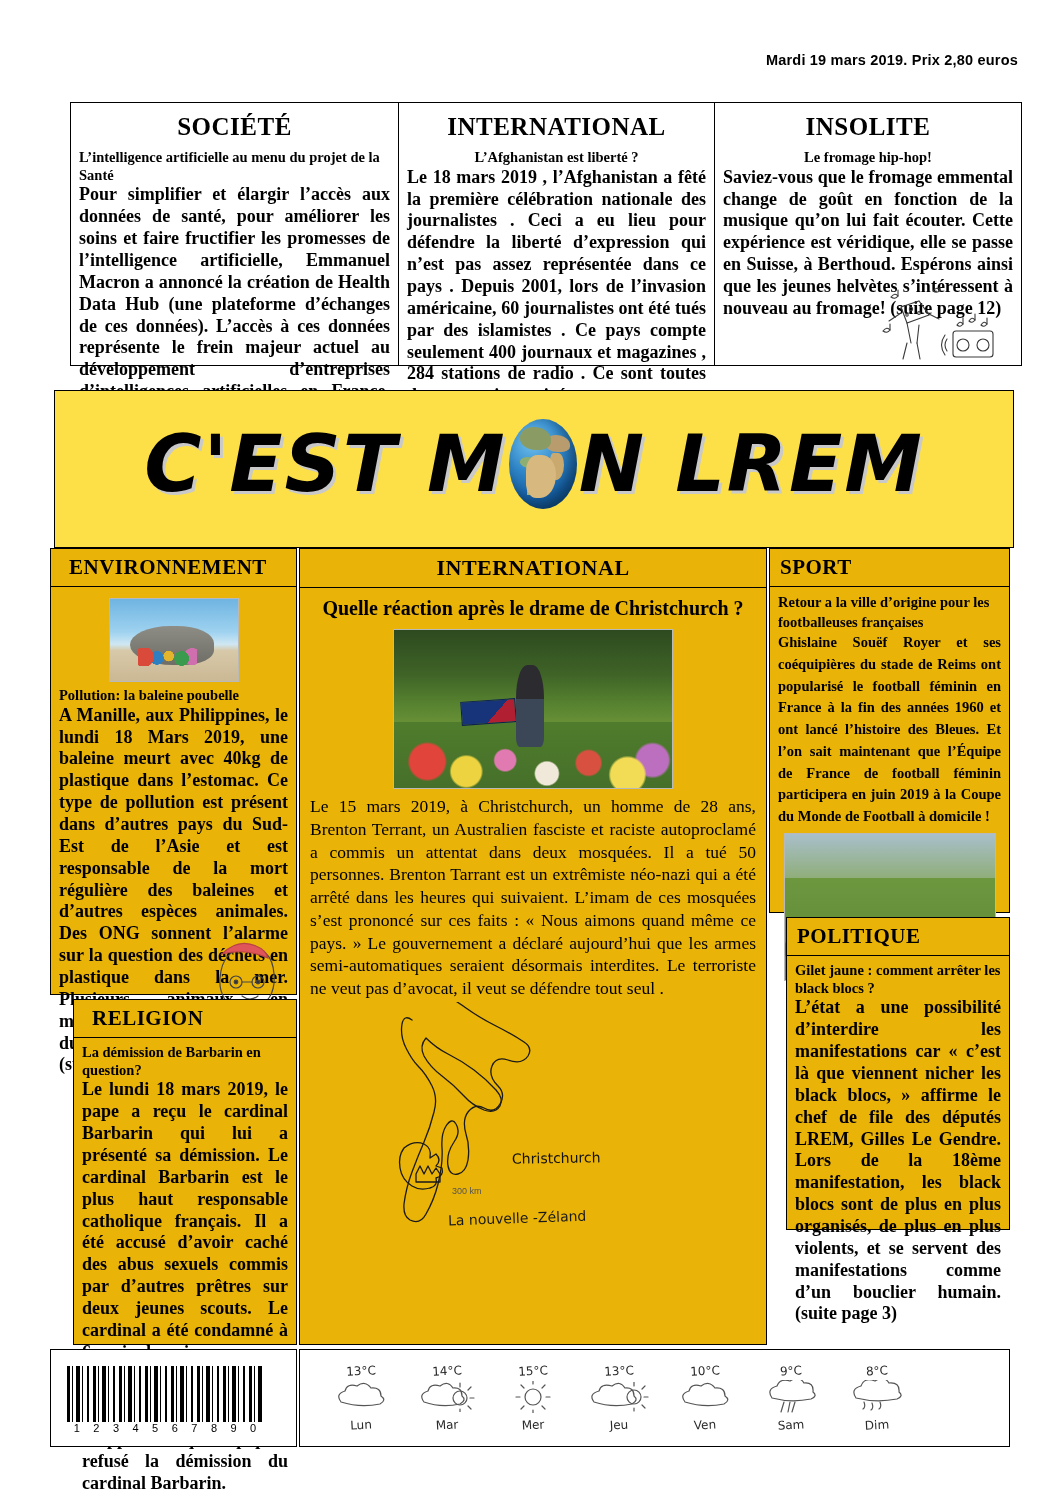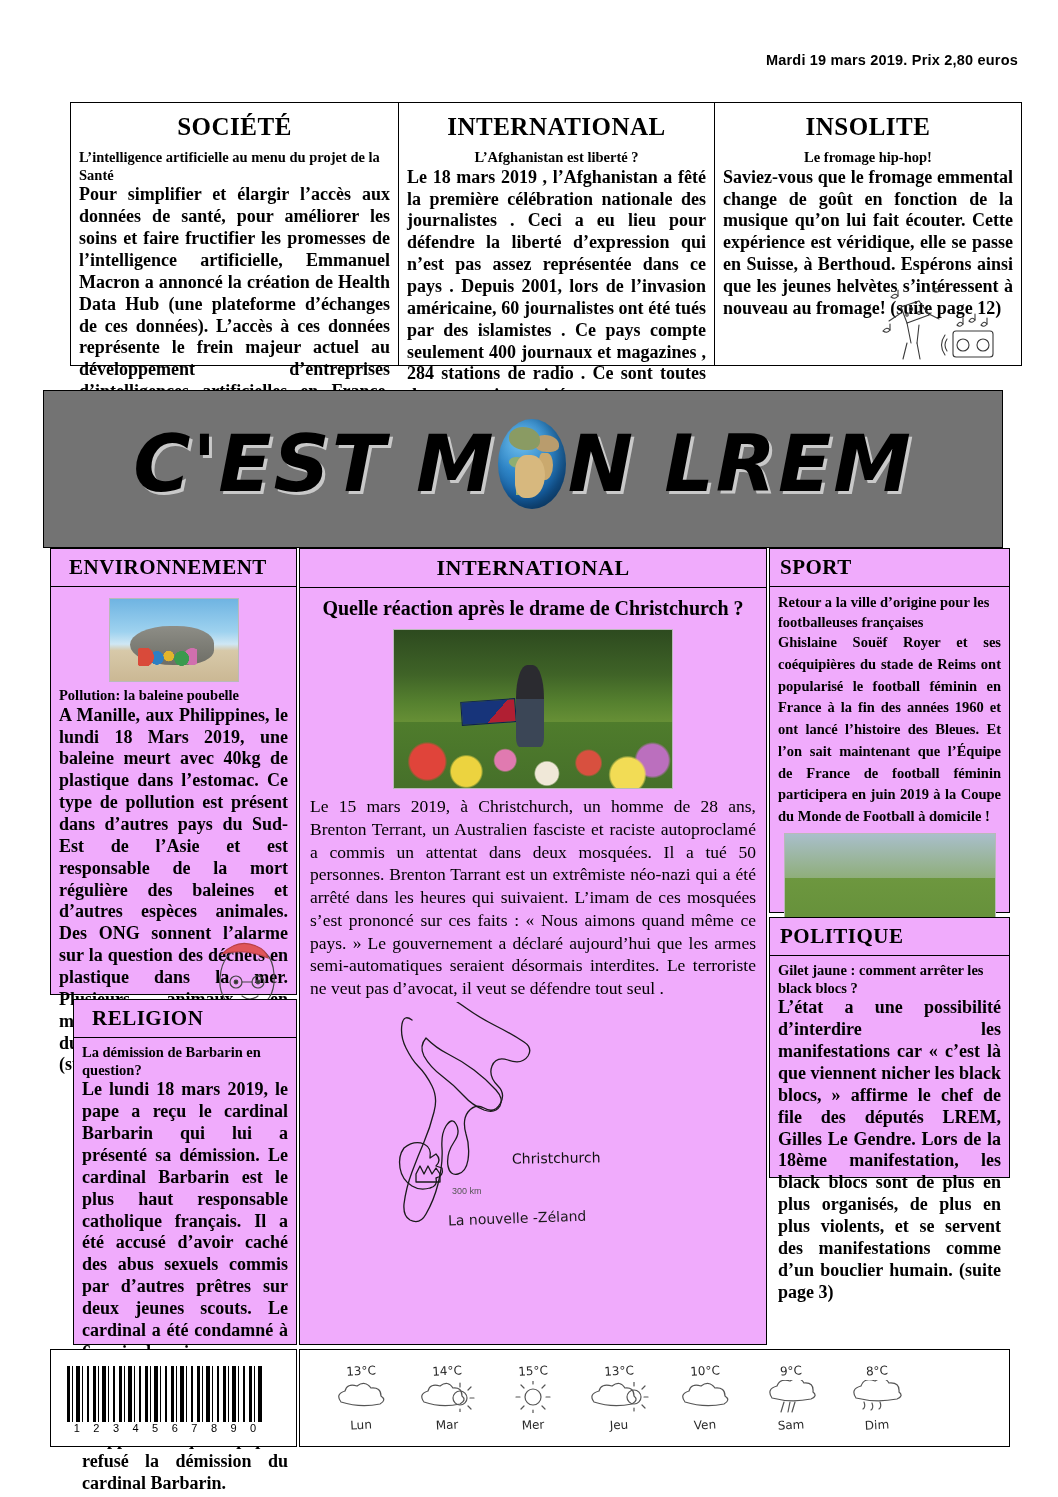--- a/index.html
+++ b/index.html
@@ -77,27 +77,27 @@
     line-height: 1.215;
     text-align: justify;
     padding: 0 8px 4px 8px;
     font-weight: bold;
     hyphens: auto;
   }
 
   
   .masthead {
     position: absolute;
-    left: 43px;
+    left: 54px;
     top: 390px;
     width: 960px;
     height: 158px;
     border: 1.5px solid #000;
     box-sizing: border-box;
-    background: #737373;
+    background: #fde047;
   }
   .logo-wrap {
     position: absolute;
     left: 0; right: 0;
     top: 28px;
     display: flex;
     align-items: center;
     justify-content: center;
   }
   .logo-text {
@@ -150,21 +150,21 @@
     height: 797px;
     display: flex;
   }
   .col-left  { width: 247px; box-sizing: border-box; }
   .col-mid   { width: 468px; box-sizing: border-box; margin: 0 2px; }
   .col-right { width: 241px; box-sizing: border-box; }
 
   .box {
     border: 1.5px solid #000;
     box-sizing: border-box;
-    background: #f0abfc;
+    background: #eab308;
     position: relative;
   }
   .box + .box { margin-top: 4px; }
 
   .hdr-left {
     border-bottom: 1.5px solid #000;
     font-family: "Liberation Serif", serif;
     font-weight: bold;
     font-size: 21px;
     letter-spacing: .5px;
@@ -544,21 +544,21 @@
 
       <div class="box" style="height:365px;">
         <div class="hdr-left" style="padding-left:10px;">SPORT</div>
         <div class="cell-body">
           <div class="sport-head">Retour a la ville d’origine pour les footballeuses françaises</div>
           <div class="sport-body">Ghislaine Souëf Royer et ses coéquipières du stade de Reims ont popularisé le football féminin en France à la fin des années 1960 et ont lancé l’histoire des Bleues. Et l’on sait maintenant que l’Équipe de France de football féminin participera en juin 2019 à la Coupe du Monde de Football à domicile !</div>
           <div class="photo photo-football"></div>
         </div>
       </div>
 
-      <div class="box" style="height:261px;">
+      <div class="box" style="height:313px;margin-left:17px;">
         <div class="hdr-left" style="padding-left:10px;">POLITIQUE</div>
         <div class="cell-body">
           <div class="art-title" style="padding:0;">Gilet jaune : comment arrêter les black blocs ?</div>
           <div class="art-body" style="padding:0;">L’état a une possibilité d’interdire les manifestations car « c’est là que viennent nicher les black blocs, » affirme le chef de file des députés LREM, Gilles Le Gendre. Lors de la 18ème manifestation, les black blocs sont de plus en plus organisés, de plus en plus violents, et se servent des manifestations comme d’un bouclier humain. (suite page 3)</div>
         </div>
       </div>
     </div>
   </div>
 
   <div class="bottom">

